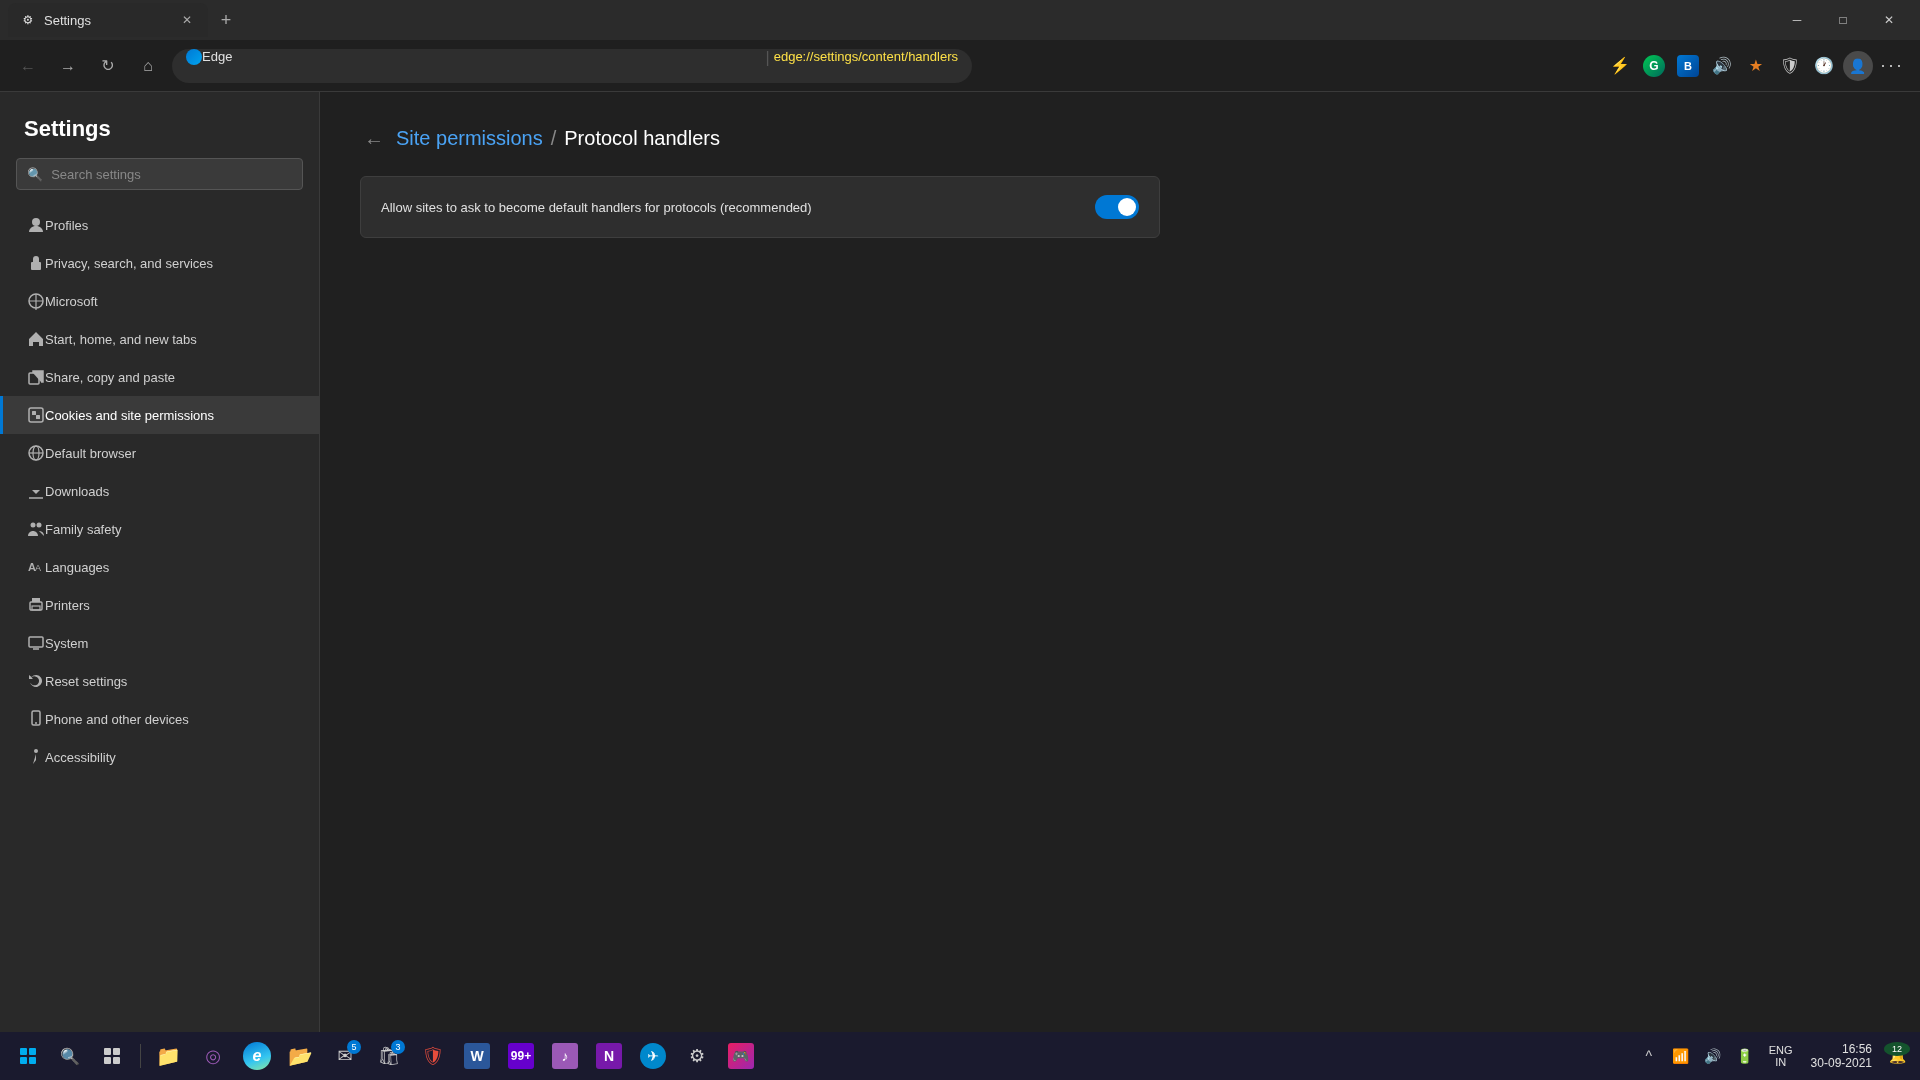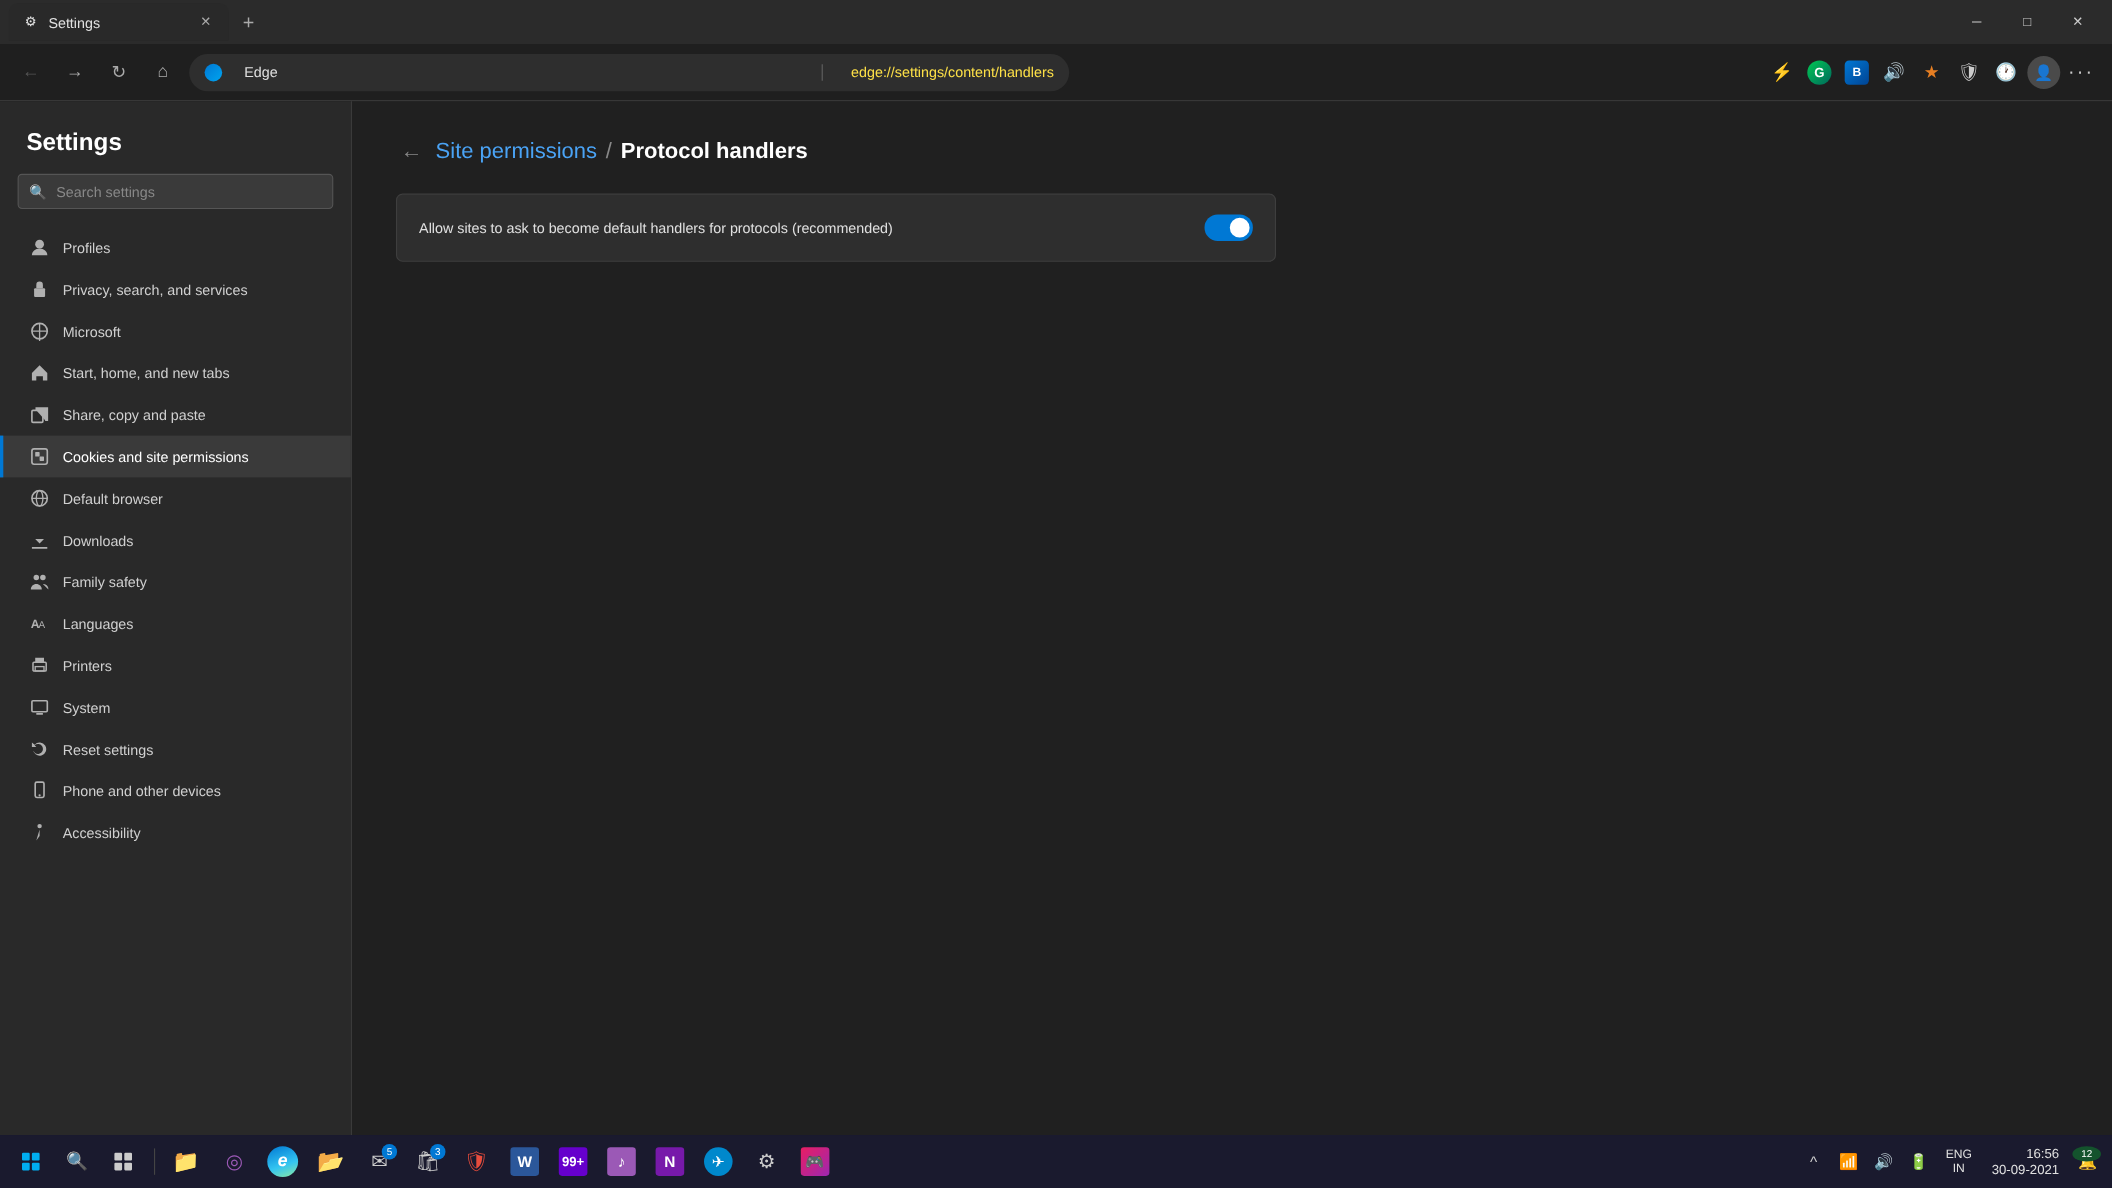--- a/index.html
+++ b/index.html
@@ -89,23 +89,23 @@
       cursor: pointer;
     }
     .nav-btn.disabled { color: #555; cursor: default; }
     .address-input-wrap {
       flex: 1;
       max-width: 800px;
       background: #2e2e2e;
       border-radius: 20px;
       height: 34px;
       display: flex;
-      align-items: center;
+      align-items: flex-start;
       padding: 0 14px;
-      gap: 20px;
+      gap: 0;
     }
     .edge-logo-small {
       width: 16px; height: 16px;
       background: linear-gradient(135deg, #0078d4, #00a4ef);
       border-radius: 50%;
       flex-shrink: 0;
     }
     .address-text { font-size: 13px; color: #e0e0e0; flex: 1; }
     .address-divider { color: #555; margin: 0 4px; }
     .address-url { font-size: 13px; color: #fde047; }
@@ -177,21 +177,20 @@
       color: #e0e0e0;
       font-size: 13px;
       flex: 1;
       font-family: 'Segoe UI', Arial, sans-serif;
     }
     .search-box input::placeholder { color: #888; }
     .search-icon { color: #888; font-size: 13px; }
     .nav-item {
       display: flex;
       align-items: center;
-      gap: 12px;
       padding: 10px 24px;
       cursor: pointer;
       font-size: 13px;
       color: #d0d0d0;
       border-left: 3px solid transparent;
       transition: background 0.1s;
     }
     .nav-item.active {
       background: #3a3a3a;
       border-left: 3px solid #0078d4;
@@ -231,21 +230,21 @@
       font-size: 20px;
       cursor: pointer;
       text-decoration: none;
     }
     .breadcrumb-sep {
       font-size: 20px;
       color: #888;
     }
     .breadcrumb-current {
       font-size: 20px;
-      font-weight: 700;
+      font-weight: 400;
       color: #ffffff;
     }
 
     .permission-card {
       background: #2e2e2e;
       border: 1px solid #3e3e3e;
       border-radius: 6px;
       padding: 18px 20px;
       display: flex;
       align-items: center;

